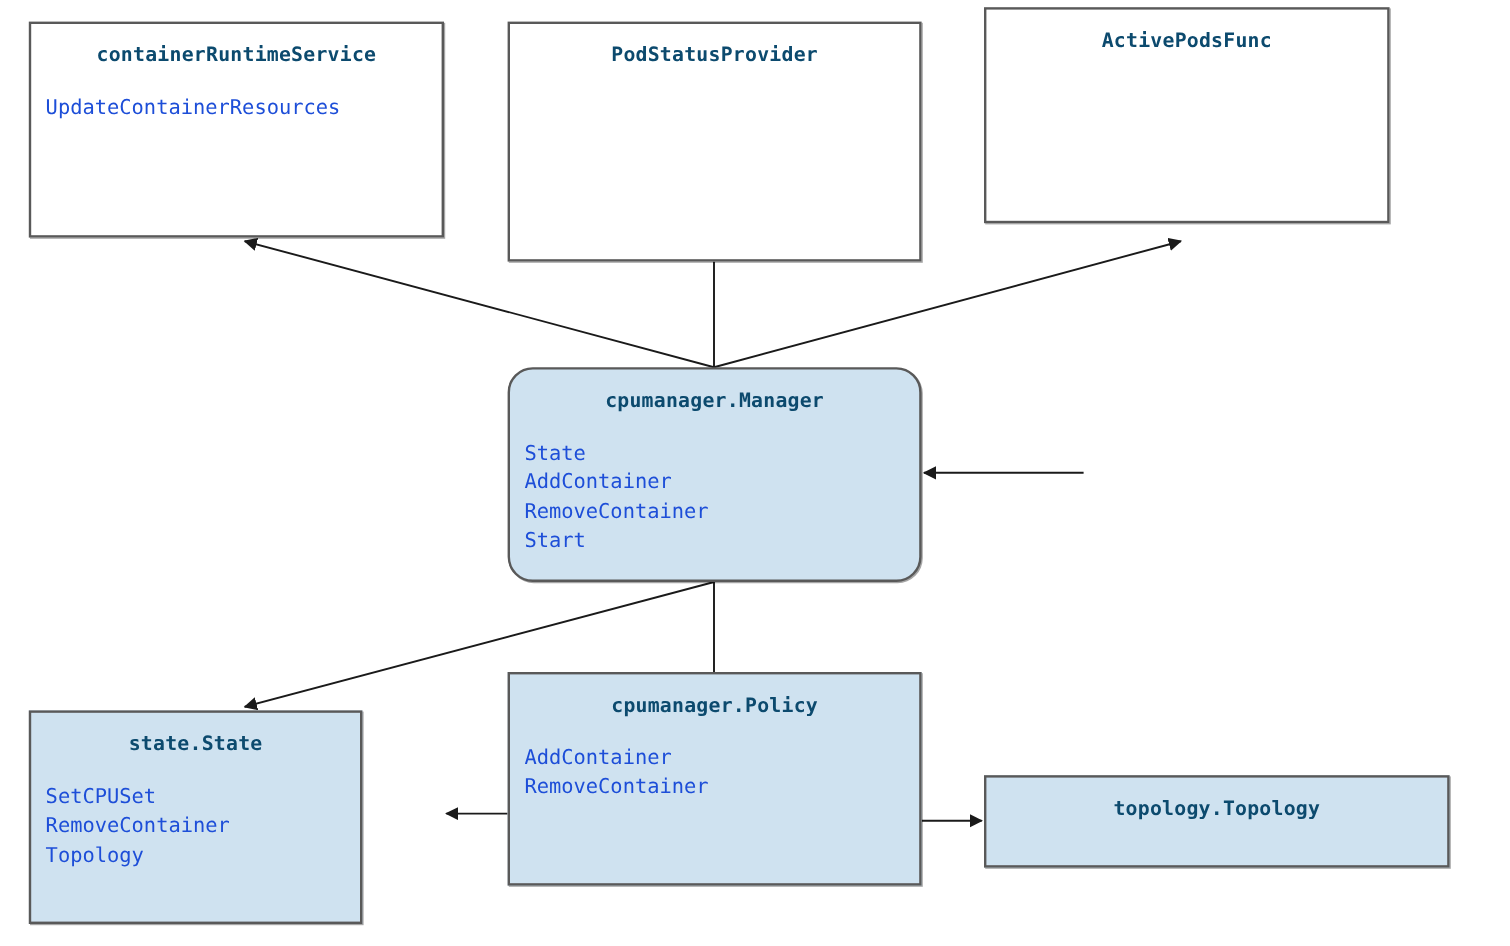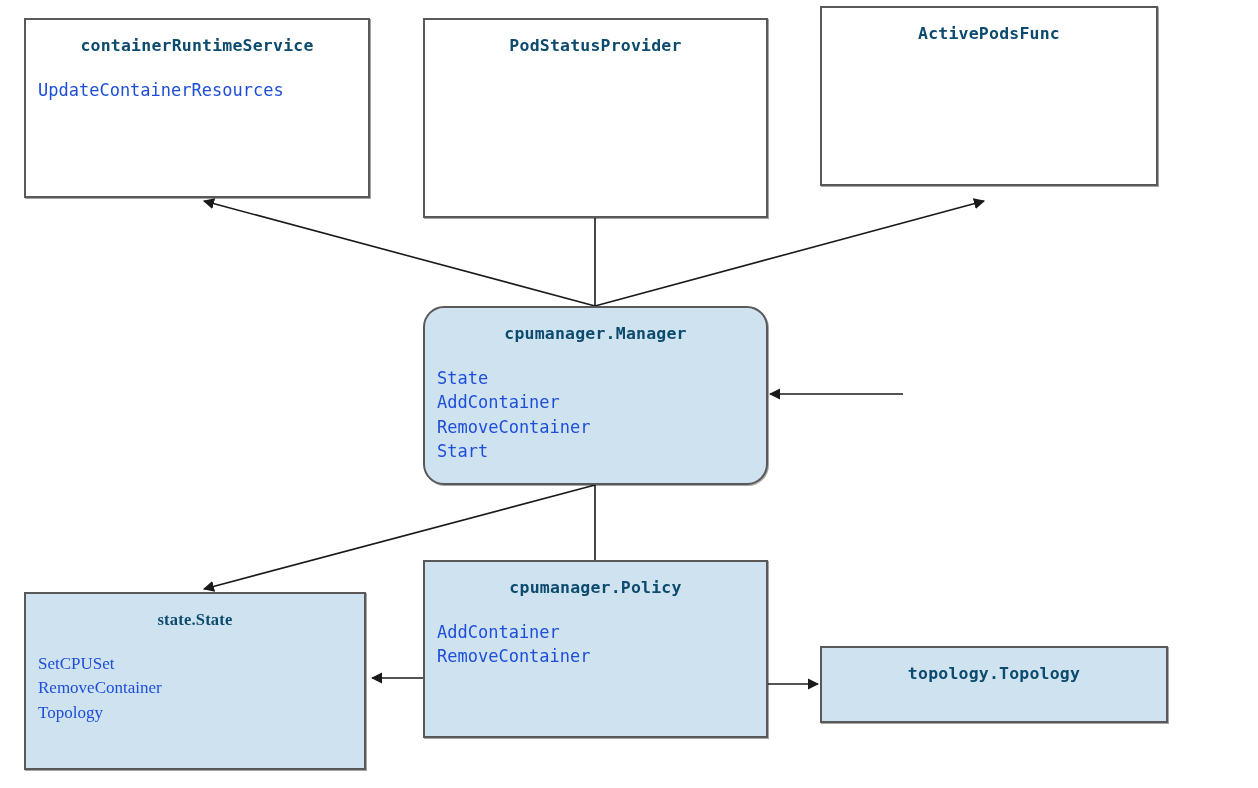--- a/index.html
+++ b/index.html
@@ -104,34 +104,34 @@
     <div class="box-title">cpumanager.Manager</div>
     <div class="box-methods">
       <div class="m">State</div>
       <div class="m">AddContainer</div>
       <div class="m">RemoveContainer</div>
       <div class="m">Start</div>
     </div>
   </div>
 
 
-  <div class="uml-box filled" style="left:24px; top:592px; width:342px; height:178px;font-family:Liberation Serif, serif;">
+  <div class="uml-box filled" style="left:24px; top:592px; width:278px; height:178px;">
     <div class="box-title">state.State</div>
     <div class="box-methods">
       <div class="m">SetCPUSet</div>
       <div class="m">RemoveContainer</div>
       <div class="m">Topology</div>
     </div>
   </div>
 
   <div class="uml-box filled" style="left:423px; top:560px; width:345px; height:178px;">
     <div class="box-title">cpumanager.Policy</div>
     <div class="box-methods">
       <div class="m">AddContainer</div>
       <div class="m">RemoveContainer</div>
     </div>
   </div>
 
-  <div class="uml-box filled" style="left:820px; top:646px; width:348px; height:77px;">
+  <div class="uml-box filled" style="left:820px; top:646px; width:388px; height:77px;">
     <div class="box-title">topology.Topology</div>
   </div>
 
 </div>
 
 </body></html>

